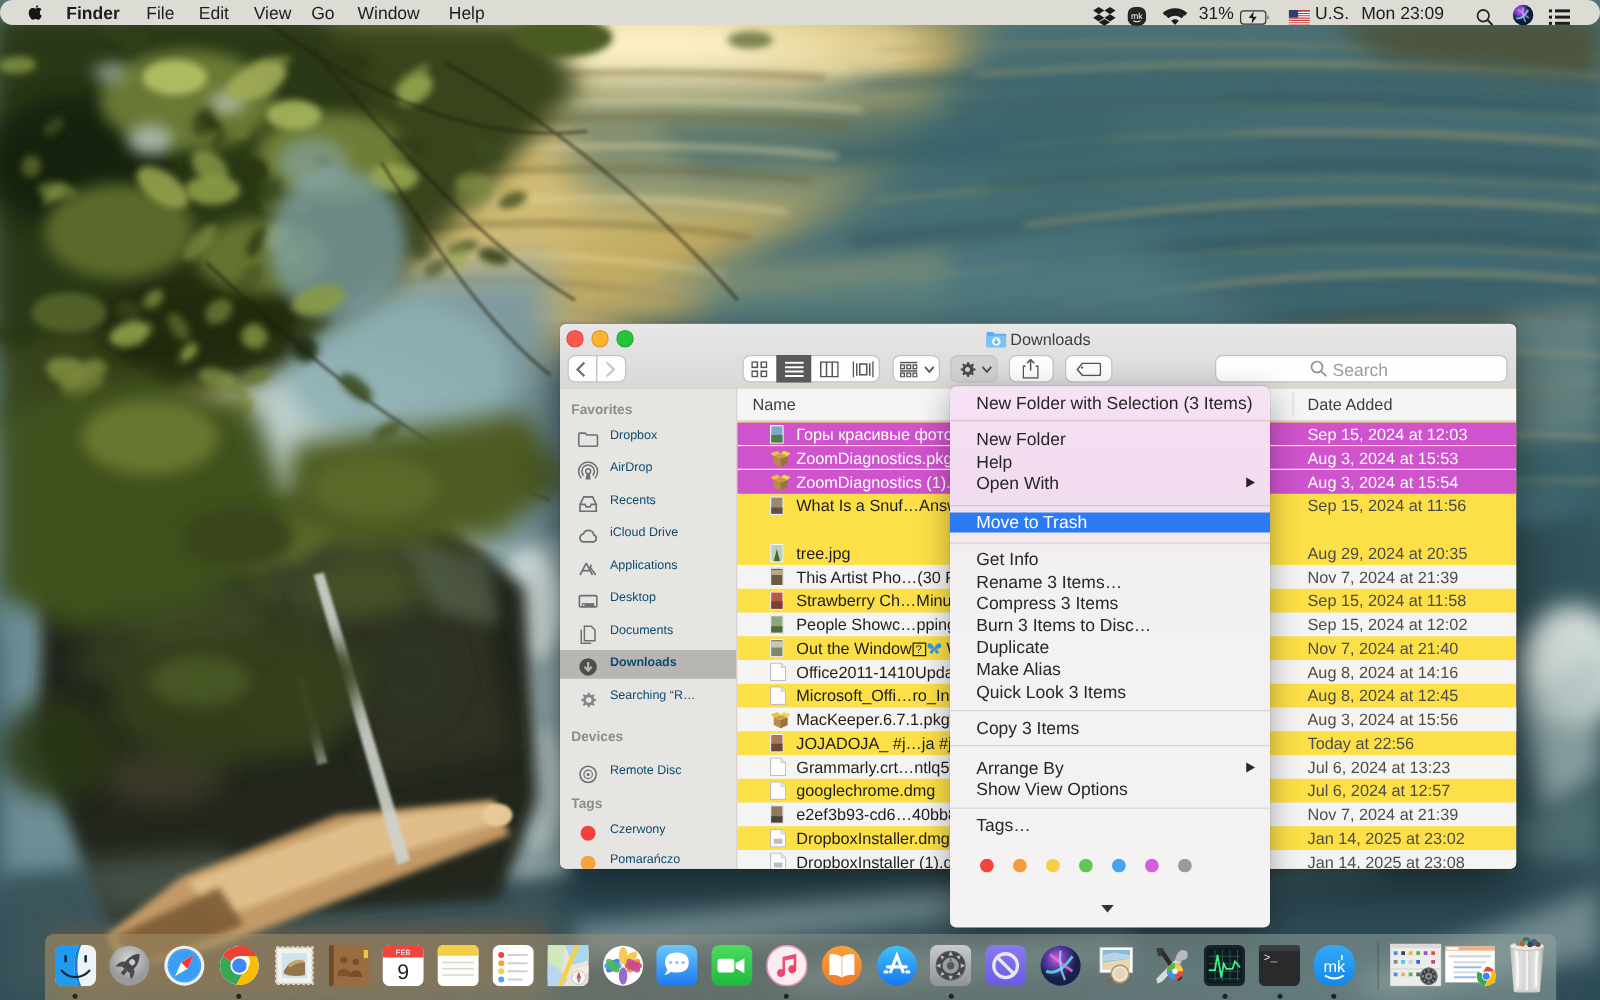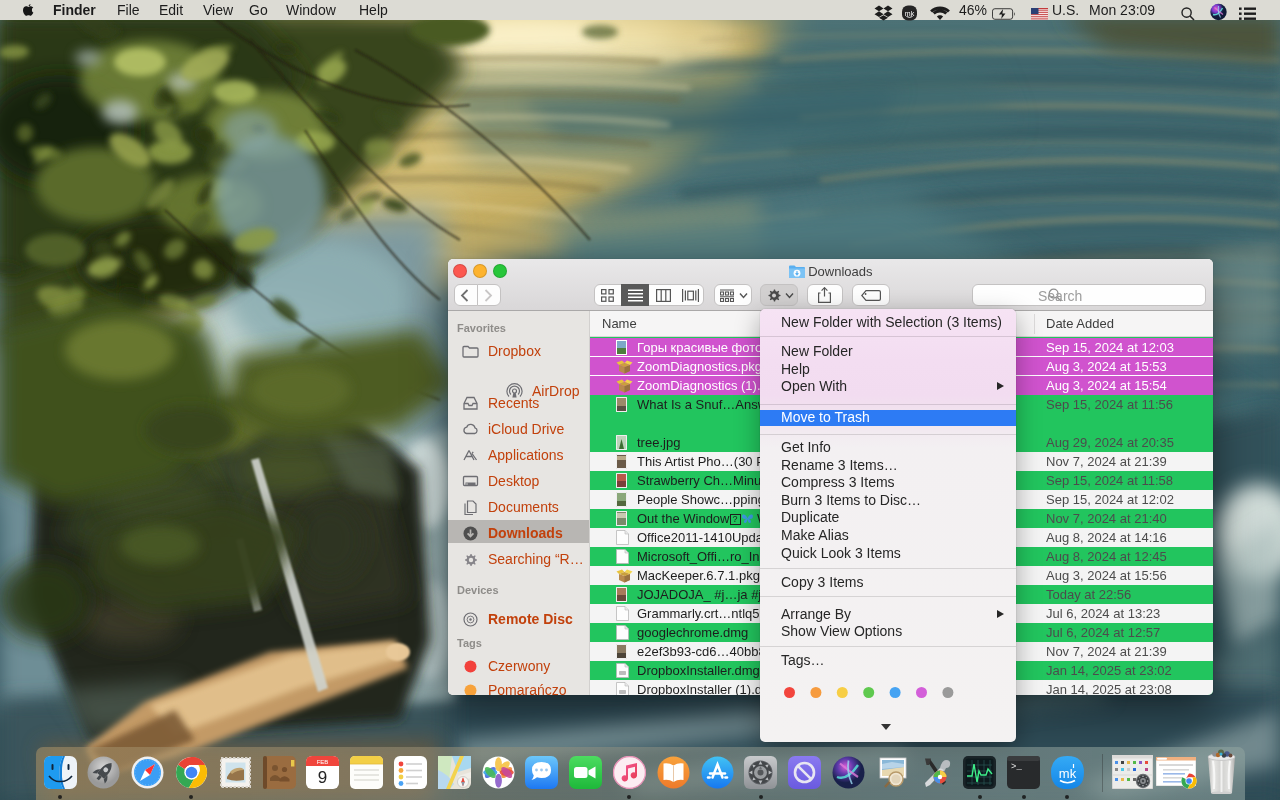--- a/index.html
+++ b/index.html
@@ -1,34 +1,34 @@
 <!DOCTYPE html>
 <html><head>
 <meta charset="utf-8">
 <style>
 html,body{margin:0;padding:0;width:1280px;height:800px;overflow:hidden;}
 body{font-family:"Liberation Sans",sans-serif;position:relative;background:#4e7a7e;}
 #wall{position:absolute;left:0;top:0;width:1280px;height:800px;}
 
-#menubar{position:absolute;left:0;top:0;width:1280px;height:20px;background:#dcdbd4;color:#1c1c1c;font-size:14px;z-index:50;}
+#menubar{position:absolute;left:0;top:0;width:1280px;height:20px;background:#dcdbd4;color:#1c1c1c;font-size:14px;z-index:50;border-radius:10px;}
 #menubar .l{position:absolute;top:0;height:20px;line-height:20px;}
 
 #win{position:absolute;left:448px;top:259px;width:765px;height:436px;border-radius:5px;background:#fff;box-shadow:0 14px 42px rgba(0,0,0,0.5),0 0 1px rgba(0,0,0,0.35);z-index:10;overflow:hidden;}
 #titlebar{position:absolute;left:0;top:0;width:765px;height:51px;background:linear-gradient(#e9e8e9,#d9d7d8);border-bottom:1px solid #aaa8a8;border-radius:5px 5px 0 0;}
 .tl{position:absolute;top:264px;width:12px;height:12px;border-radius:50%;z-index:20;}
 #wtitle{position:absolute;left:0;top:3px;width:765px;text-align:center;font-size:13px;color:#3e3e3e;height:18px;line-height:18px;}
 .tbtn{position:absolute;top:25px;height:22px;background:#fdfdfd;border:1px solid #c4c2c2;border-radius:6px;box-sizing:border-box;}
 
 #sidebar{position:absolute;left:0;top:52px;width:142px;height:384px;background:#e7e5e2;border-right:1px solid #d2d0ce;box-sizing:border-box;}
 .shead{position:absolute;left:9px;font-size:11px;font-weight:bold;color:#8e8c89;}
-.srow{position:absolute;left:0;width:142px;height:24px;font-size:14px;color:#c2410c;}
+.srow{position:absolute;left:0;width:142px;height:24px;font-size:10px;color:#0c4a6e;}
 .srow .ic{position:absolute;left:14px;top:4px;width:17px;height:17px;}
 .srow .tx{position:absolute;left:40px;top:4px;white-space:nowrap;}
 
-#list{position:absolute;left:142px;top:52px;width:623px;height:384px;background:#22c55e;text-decoration:underline;}
+#list{position:absolute;left:142px;top:52px;width:623px;height:384px;background:#fde047;text-decoration:underline;}
 #lhead{position:absolute;left:0;top:0;width:623px;height:26px;background:#f6f5f5;border-bottom:1px solid #d8d6d6;box-sizing:border-box;font-size:13px;color:#3d3d3d;}
 .row{position:absolute;left:0;width:623px;height:19px;font-size:13px;line-height:19px;color:#1d1d1d;white-space:nowrap;}
 .row.alt{background:#f4f4f4;}
 .row.sel{background:#d053ce;color:#fff;}
 .row .fic{position:absolute;left:26px;top:2px;width:16px;height:15px;}
 .row .nm{position:absolute;left:47px;top:0;width:396px;overflow:hidden;}
 .row .dt{position:absolute;left:456px;top:0;}
 
 #cmenu{position:absolute;left:760px;top:309px;width:256px;height:433px;border-radius:5px;background:linear-gradient(180deg,#f6e3f4 0%,#f3ddf1 12%,#f2dcf0 20%,#f1e3ee 24%,#f3f0f2 32%,#f4f2f2 100%);box-shadow:0 8px 26px rgba(0,0,0,0.33),0 0 1px rgba(0,0,0,0.4);z-index:30;font-size:14px;color:#262626;}
 .mi{position:absolute;left:21px;white-space:nowrap;}
@@ -323,21 +323,21 @@
       <path d="M5 0L9.5 2.9 5 5.8 0.5 2.9zM14 0L18.5 2.9 14 5.8 9.5 2.9zM5 5.8L9.5 8.7 5 11.6 0.5 8.7zM14 5.8L18.5 8.7 14 11.6 9.5 8.7zM5 12.2L9.5 9.7 14 12.2 9.5 15z" fill="#1d1d1d"></path>
     </svg>
   <svg class="l" style="left:902px;top:3px;" width="15" height="15" viewBox="0 0 15 15">
       <rect x="0" y="0" width="15" height="15" rx="6" fill="#252525"></rect>
       <text x="7.5" y="10" font-size="7" fill="#fff" text-anchor="middle" font-family="Liberation Sans">mk</text>
       <path d="M4.5 11 Q7.5 12.8 10.5 11" stroke="#fff" stroke-width="0.9" fill="none"></path>
     </svg>
   <svg class="l" style="left:930px;top:3px;" width="20" height="15" viewBox="0 0 20 15">
       <path d="M10 13.8L6.9 10.4c0.8-0.7 1.9-1.2 3.1-1.2s2.3 0.5 3.1 1.2zM10 6.4c-2 0-3.9 0.8-5.3 2l-2-2.2C4.6 4.5 7.2 3.4 10 3.4s5.4 1.1 7.3 2.9l-2 2.2C13.9 7.2 12 6.4 10 6.4zM10 0.4c3.8 0 7.3 1.5 9.9 3.9l-2 2.2C15.8 4.6 13 3.4 10 3.4S4.2 4.6 2.1 6.5l-2-2.2C2.7 1.9 6.2 0.4 10 0.4z" fill="#1d1d1d" transform="translate(0,0.6)"></path>
     </svg>
-  <span class="l" style="left:959px;">46%</span>
+  <span class="l" style="left:959px;">31%</span>
   <svg class="l" style="left:992px;top:4px;" width="24" height="12" viewBox="0 0 25 12">
       <rect x="0.5" y="0.5" width="21" height="11" rx="2.5" fill="none" stroke="#333" stroke-width="1"></rect>
       <path d="M23 4 L23 8 Q24.8 6 23 4z" fill="#333"></path>
       <path d="M11.6 0.8 L7.2 6.4 10.4 6.4 9.6 11.2 14 5.4 10.8 5.4z" fill="#1d1d1d"></path>
     </svg>
   <svg class="l" style="left:1031px;top:4px;" width="17" height="12" viewBox="0 0 17 12">
       <rect width="17" height="12" fill="#c23b3b"></rect>
       <g stroke="#fff" stroke-width="0.92">
         <line y1="1.85" y2="1.85" x1="0" x2="17"></line>
         <line y1="3.7" y2="3.7" x1="0" x2="17"></line>
@@ -471,34 +471,34 @@
     <svg style="position:absolute;left:413px;top:31px;" width="20" height="11" viewBox="0 0 20 11">
         <path d="M5 0.6 L18 0.6 Q19.4 0.6 19.4 2 L19.4 9 Q19.4 10.4 18 10.4 L5 10.4 0.8 5.5 Z" fill="none" stroke="#555" stroke-width="1.2"></path>
         <circle cx="4.6" cy="4" r="0.9" fill="#555"></circle>
       </svg>
     
     <div class="tbtn" style="left:524px;width:234px;background:#fefefe;"></div>
     <svg style="position:absolute;left:600px;top:29px;" width="14" height="14" viewBox="0 0 14 14">
         <circle cx="5.6" cy="5.6" r="4.4" fill="none" stroke="#8e8e8e" stroke-width="1.3"></circle>
         <line x1="8.9" y1="8.9" x2="13" y2="13" stroke="#8e8e8e" stroke-width="1.4"></line>
       </svg>
-    <span style="position:absolute;left:590px;top:29px;font-size:14px;color:#9d9d9d;">Search</span>
+    <span style="position:absolute;left:618px;top:29px;font-size:14px;color:#9d9d9d;">Search</span>
   </div>
   <div id="sidebar">
     <div class="shead" style="top:11px;">Favorites</div>
     <div class="shead" style="top:273px;">Devices</div>
     <div class="shead" style="top:326px;">Tags</div>
     <div style="position:absolute;left:0;top:209px;width:141px;height:23px;background:#b8b6b3;"></div>
     <div class="srow" style="top:28px;">
         <svg class="ic" viewBox="0 0 17 17">
           <path d="M1 4.5 Q1 3.5 2 3.5 L6 3.5 7.5 5 15 5 Q16 5 16 6 L16 13 Q16 14 15 14 L2 14 Q1 14 1 13Z" fill="none" stroke="#6e6e73" stroke-width="1.3"></path>
         </svg>
         <span class="tx">Dropbox</span>
       </div>
-    <div class="srow" style="top:68px;margin-left:44px;">
+    <div class="srow" style="top:54px;">
         <svg class="ic" viewBox="0 0 17 17">
           <g fill="none" stroke="#6e6e73" stroke-width="1.2">
             <circle cx="8.5" cy="8" r="2"></circle>
             <path d="M4.9 11.5 A5 5 0 1 1 12.1 11.5"></path>
             <path d="M3 13.5 A7.6 7.6 0 1 1 14 13.5"></path>
           </g>
           <path d="M7.3 10 L9.7 10 10.6 14.6 6.4 14.6Z" fill="#6e6e73"></path>
         </svg>
         <span class="tx">AirDrop</span>
       </div>
@@ -544,21 +544,21 @@
         </svg>
         <span class="tx">Downloads</span>
       </div>
     <div class="srow" style="top:236px;">
         <svg class="ic" viewBox="0 0 17 17">
           <path d="M8.5 3 L9.6 3 10 4.6 11.4 5.2 12.9 4.3 13.7 5.1 12.8 6.6 13.4 8 15 8.4 15 9.6 13.4 10 12.8 11.4 13.7 12.9 12.9 13.7 11.4 12.8 10 13.4 9.6 15 8.5 15 8.1 13.4 6.6 12.8 5.1 13.7 4.3 12.9 5.2 11.4 4.6 10 3 9.6 3 8.4 4.6 8 5.2 6.6 4.3 5.1 5.1 4.3 6.6 5.2 8 4.6Z" fill="#87858a"></path>
           <circle cx="9" cy="9" r="2.2" fill="#e7e5e2"></circle>
         </svg>
         <span class="tx">Searching “R…</span>
       </div>
-    <div class="srow" style="top:296px;font-weight:bold;">
+    <div class="srow" style="top:296px;">
         <svg class="ic" viewBox="0 0 17 17">
           <circle cx="8.5" cy="8.5" r="6.5" fill="none" stroke="#6e6e73" stroke-width="1.2"></circle>
           <circle cx="8.5" cy="8.5" r="3.4" fill="none" stroke="#6e6e73" stroke-width="0.9"></circle>
           <circle cx="8.5" cy="8.5" r="1.2" fill="#6e6e73"></circle>
         </svg>
         <span class="tx">Remote Disc</span>
       </div>
     <div class="srow" style="top:343px;">
         <svg class="ic" viewBox="0 0 17 17">
           <circle cx="8.5" cy="8.5" r="6" fill="#f2413b"></circle>

